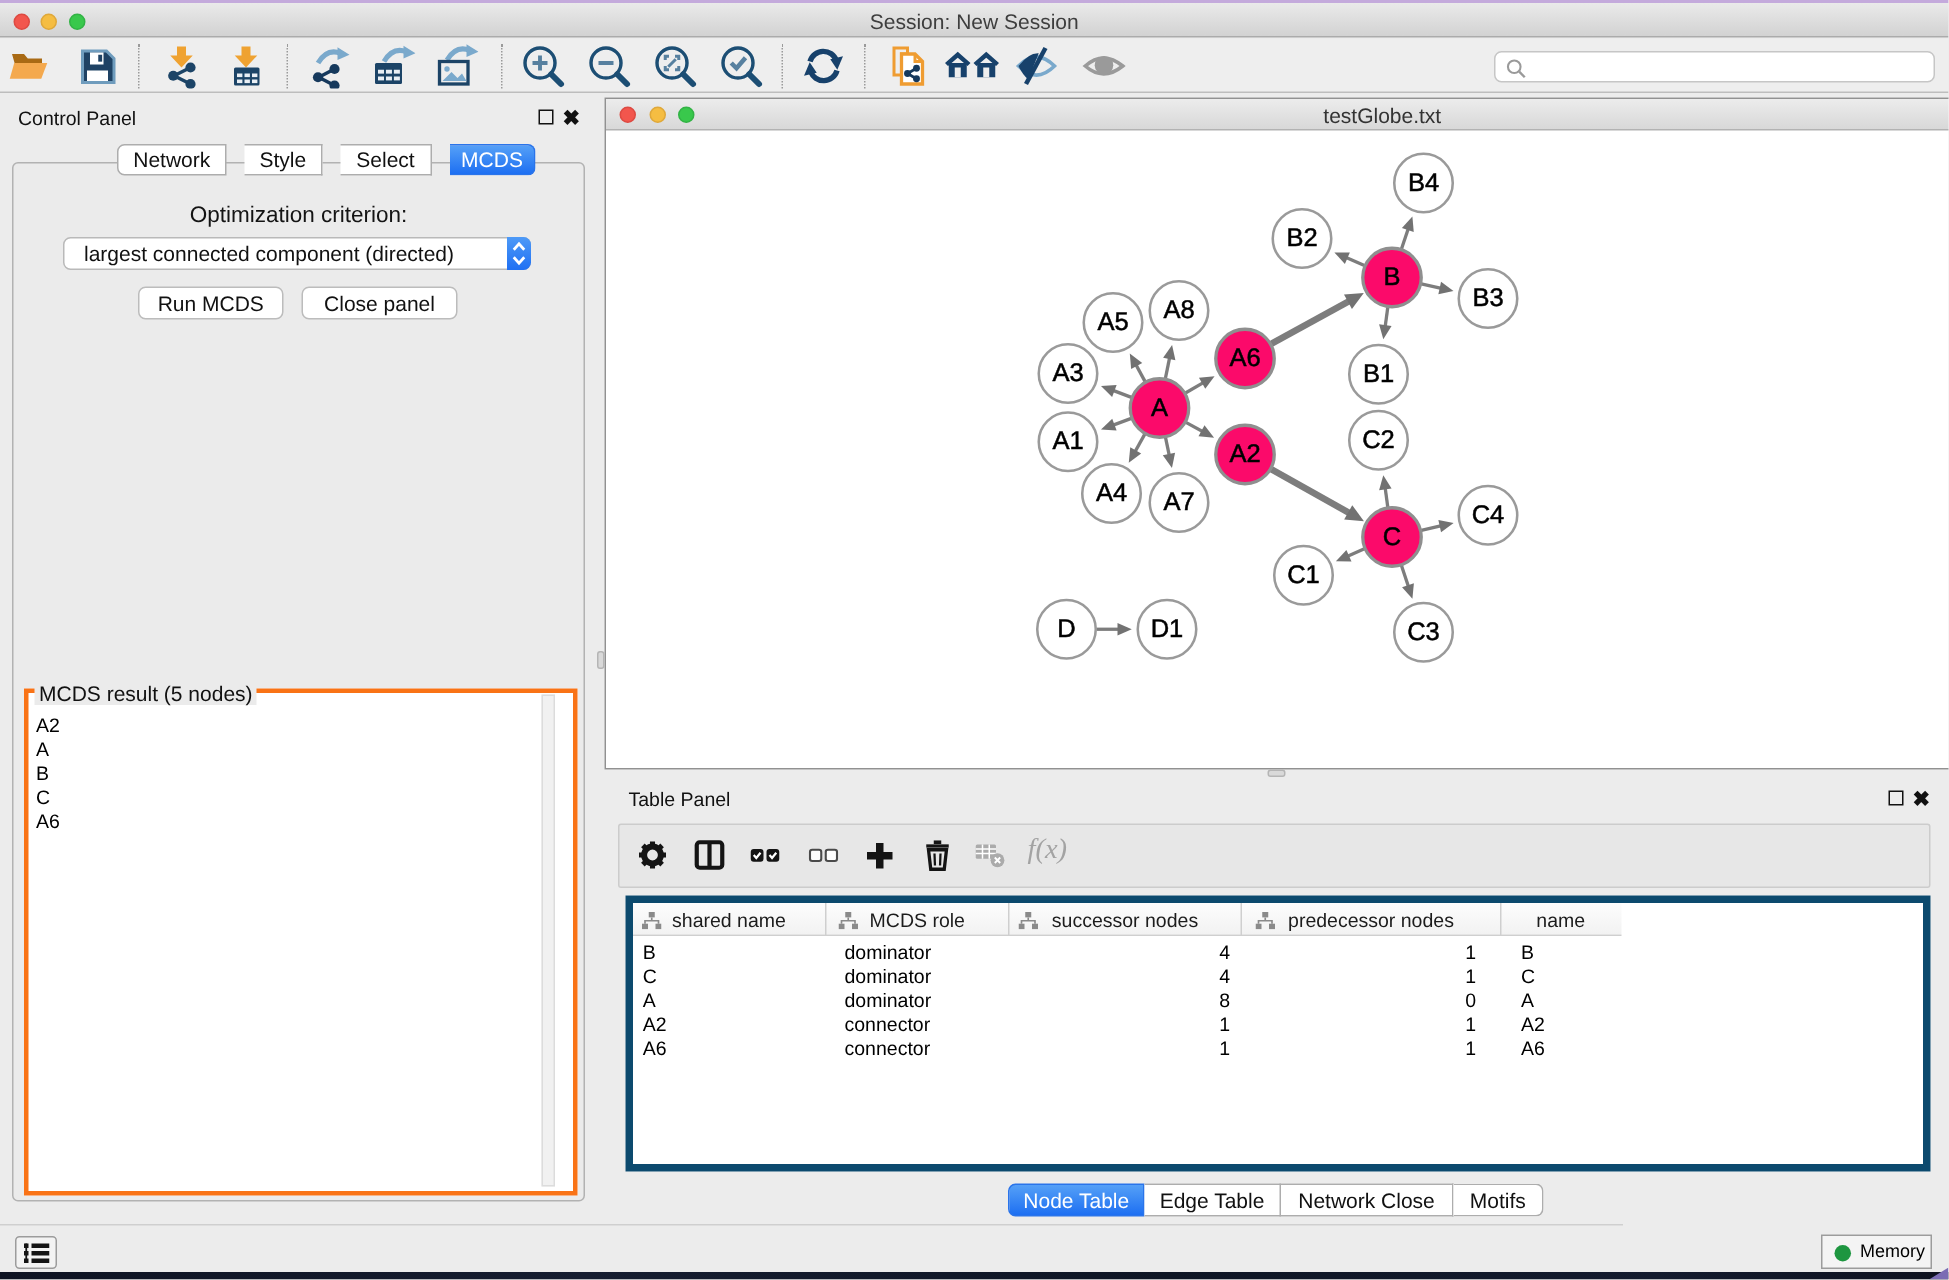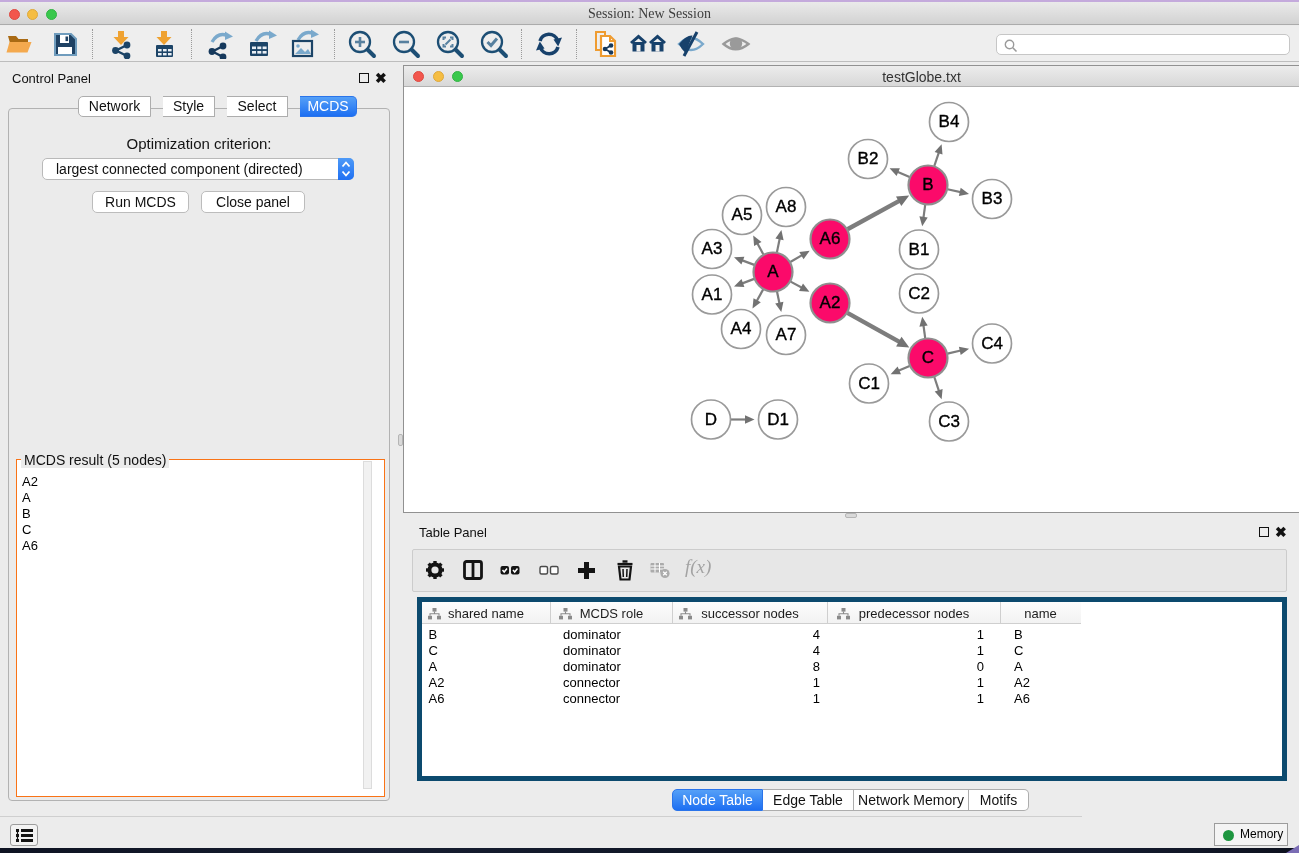--- a/index.html
+++ b/index.html
@@ -4,21 +4,21 @@
 <style>
 * { margin:0; padding:0; box-sizing:border-box; }
 html,body { width:1299px; height:853px; overflow:hidden; }
 body { font-family:"Liberation Sans", sans-serif; background:#ececec; position:relative; }
 .abs { position:absolute; }
 #wallpaper-top { left:0; top:0; width:1299px; height:2px; background:#c4aadc; }
 #titlebar { left:0; top:2px; width:1299px; height:23px;
   background:linear-gradient(#eaeaea,#d2d2d2); border-bottom:1px solid #ababab; }
 .light { position:absolute; top:7px; width:11px; height:11px; border-radius:50%; }
 #titlebar .t { position:absolute; left:0; right:0; top:4px; text-align:center;
-  font-size:14px; color:#3e3e3e;font-family:Liberation Serif, serif; }
+  font-size:14px; color:#3e3e3e; }
 #toolbar { left:0; top:26px; width:1299px; height:36px; background:#eeeeee;
   border-bottom:1px solid #bdbdbd; }
 .tsep { position:absolute; top:3px; height:30px; width:0;
   border-left:1px dotted #9a9a9a; }
 .ticon { position:absolute; top:3px; }
 #searchbox { position:absolute; left:996px; top:8px; width:294px; height:21px;
   background:#fff; border:1px solid #c6c6c6; border-radius:5px; }
 #searchbox svg { position:absolute; left:7px; top:4px; }
 
 #cp-title { left:12px; top:71px; font-size:13px; color:#111; }
@@ -33,21 +33,21 @@
 #cp-box { left:8px; top:108px; width:382px; height:693px; border:1px solid #b2b2b2;
   border-radius:4px; background:#ebebeb; }
 #opt-label { left:0; top:135px; width:398px; text-align:center; font-size:15px; color:#141414; }
 #cp-select { left:42px; top:158px; width:312px; height:22px; background:#fff;
   border:1px solid #b9b9b9; border-radius:5px; font-size:14px; color:#111;
   line-height:20px; padding-left:13px; }
 #cp-select .stepper { position:absolute; right:-1px; top:-1px; width:16px; height:22px;
   background:linear-gradient(#4e9af7,#1f70f3); border-radius:0 5px 5px 0; }
 .btn { position:absolute; height:22px; background:#fff; border:1px solid #bcbcbc;
   border-radius:5px; font-size:14px; color:#111; text-align:center; line-height:20px; }
-#fieldset { left:16px; top:459px; width:369px; height:338px; border:1px solid #f97316;
+#fieldset { left:16px; top:459px; width:369px; height:338px; border:3px solid #f97316;
   background:#fff; }
 #fieldset .legend { position:absolute; left:4px; top:-8px; background:#ebebeb;
   padding:0 3px; font-size:14px; color:#111; }
 #fieldset .scroll { position:absolute; right:12px; top:1px; width:9px; height:328px;
   background:#f1f1f1; border:1px solid #dcdcdc; }
 #fieldset .items { position:absolute; left:5px; top:14px; font-size:13px; color:#000;
   line-height:16px; }
 
 #netwin { left:403px; top:65px; width:1037px; height:448px; background:#fff;
   border:1px solid #919191; }
@@ -490,21 +490,21 @@
       <span class="tcell" style="left:6.5px;">A6</span>
       <span class="tcell" style="left:141px;">connector</span>
       <span class="tcell num" style="left:250px; width:148px;">1</span>
       <span class="tcell num" style="left:420px; width:142px;">1</span>
       <span class="tcell" style="left:592px;">A6</span>
     </div>
 </div>
 <div class="tabrow btabs">
   <div class="tab btab sel first" style="width:91px;">Node Table</div>
   <div class="tab btab" style="width:91px;">Edge Table</div>
-  <div class="tab btab" style="width:115px;">Network Memory</div>
+  <div class="tab btab" style="width:115px;">Network Close</div>
   <div class="tab btab last" style="width:60px;">Motifs</div>
 </div>
 
 <div class="abs" id="statusbar">
   <div id="sb-left">
       <svg style="position:absolute; left:5px; top:3px;" width="17" height="15" viewBox="0 0 17 15">
  <g fill="#141414">
   <rect x="0" y="1" width="3" height="3"></rect>
           <rect x="0" y="6" width="3" height="3"></rect>
           <rect x="0" y="11" width="3" height="3"></rect>

